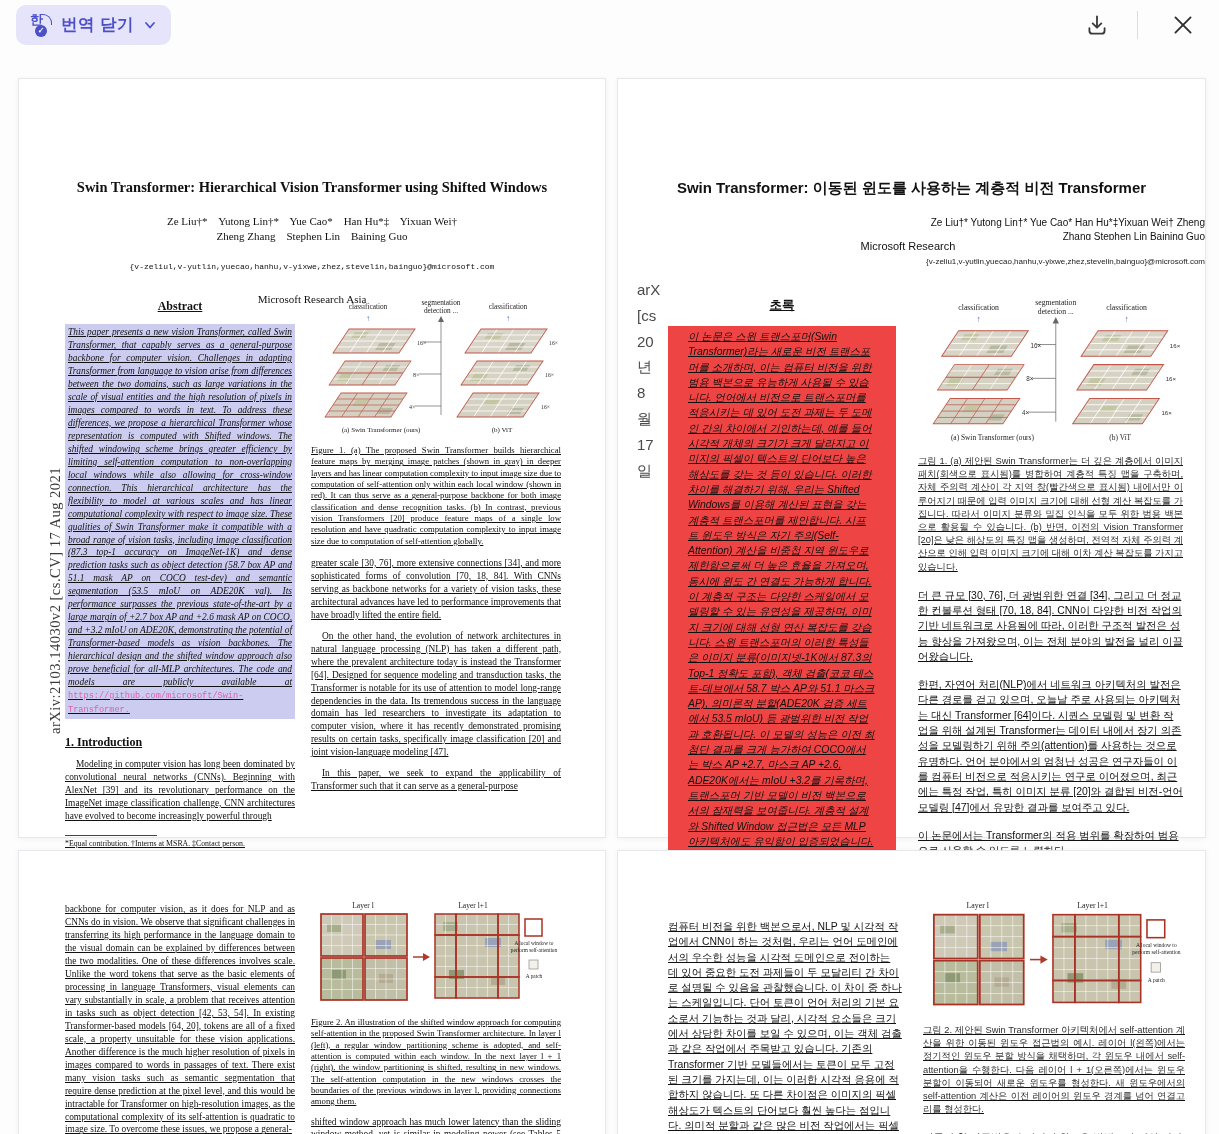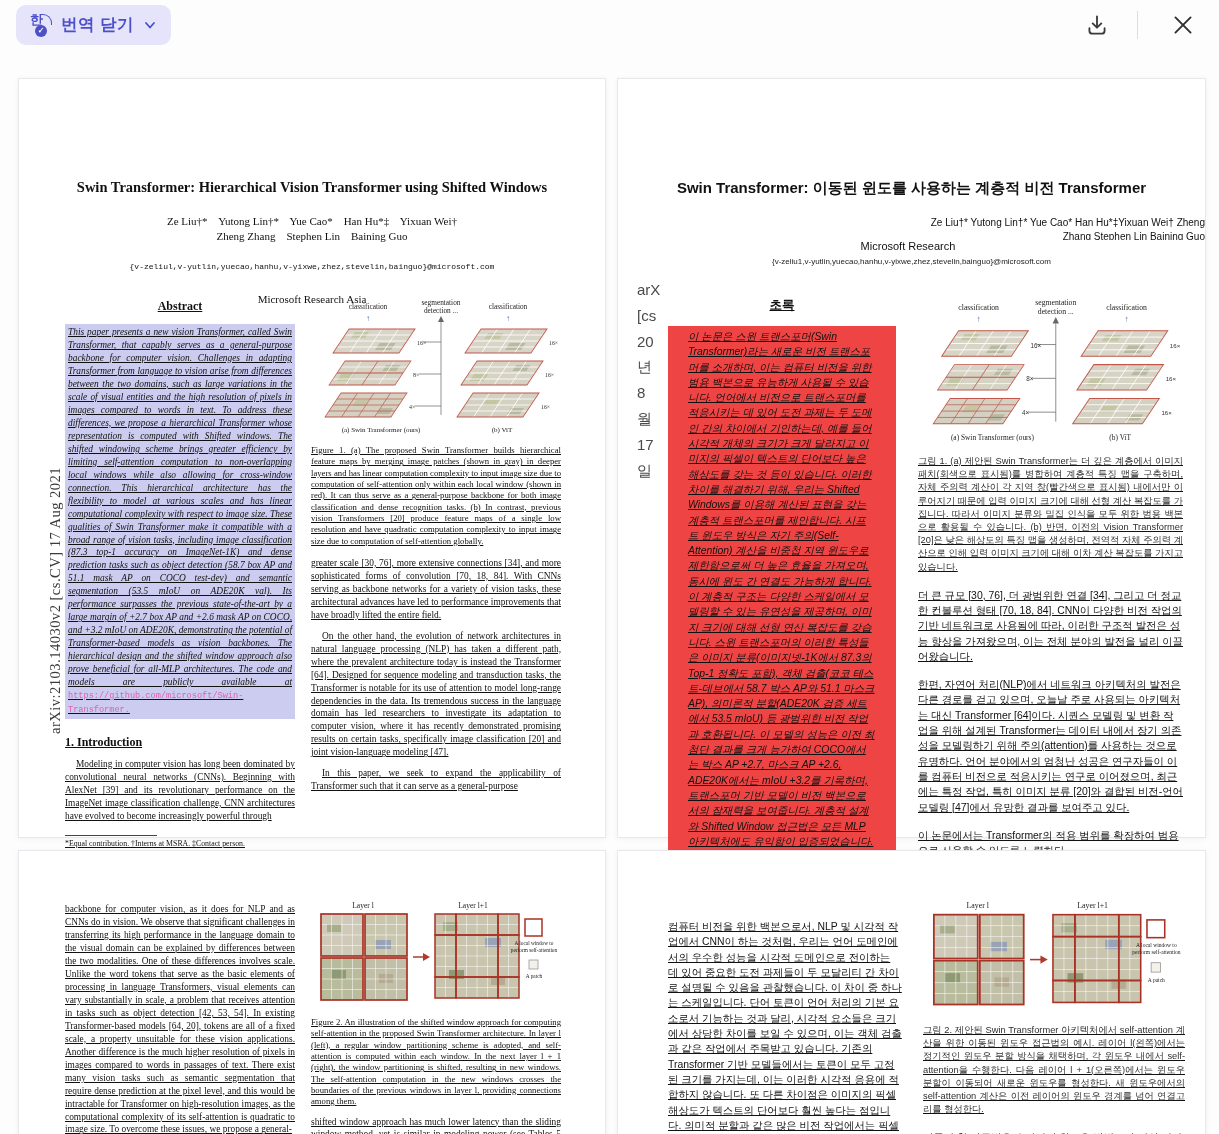--- a/index.html
+++ b/index.html
@@ -56,21 +56,21 @@
   .para-gap{margin-top:8px;}
   .link-pink{color:#e05fae;font-family:"Liberation Mono","DejaVu Sans Mono",monospace;font-size:8.6px;font-style:normal;}
   .arxiv-vert{position:absolute;left:28px;top:265px;height:390px;
     writing-mode:vertical-rl;transform:rotate(180deg);
     font-size:14.5px;color:#3a3a3a;letter-spacing:.5px;}
   
   .ko-title{position:absolute;top:100px;left:20px;right:20px;text-align:center;
     font-size:15px;font-weight:700;}
   .ko-authors{position:absolute;left:0;right:0;text-align:right;font-size:10px;}
   .ko-affil{position:absolute;left:0;right:7px;text-align:center;font-size:11px;}
-  .ko-emails{position:absolute;left:0;right:0;text-align:center;font-size:8px;color:#222;}
+  .ko-emails{position:absolute;left:0;right:0;text-align:right;font-size:8px;color:#222;}
   .hl-ko{background:#ef4444;padding:3px 20px;}
   .ko-body{font-size:10.4px;line-height:1.47;text-align:justify;margin:0;}
   .ko-abs-head{text-align:center;font-size:12.5px;font-weight:700;margin:0 0 12px 0;}
   .ko-sec-head{font-size:12.5px;font-weight:700;margin:24px 0 10px 0;}
   .footnote-ko{font-size:8px;margin:0;color:#333;}
   .fig-caption-ko{font-size:9.3px;line-height:1.42;text-align:justify;margin:8px 0 0 0;color:#2e2e2e;}
   .ko-frags{position:absolute;left:19px;top:202px;font-size:15px;color:#4a4a4a;}
   .ko-frags div{height:25.8px;}
   svg.figd{display:block;}
 </style>

